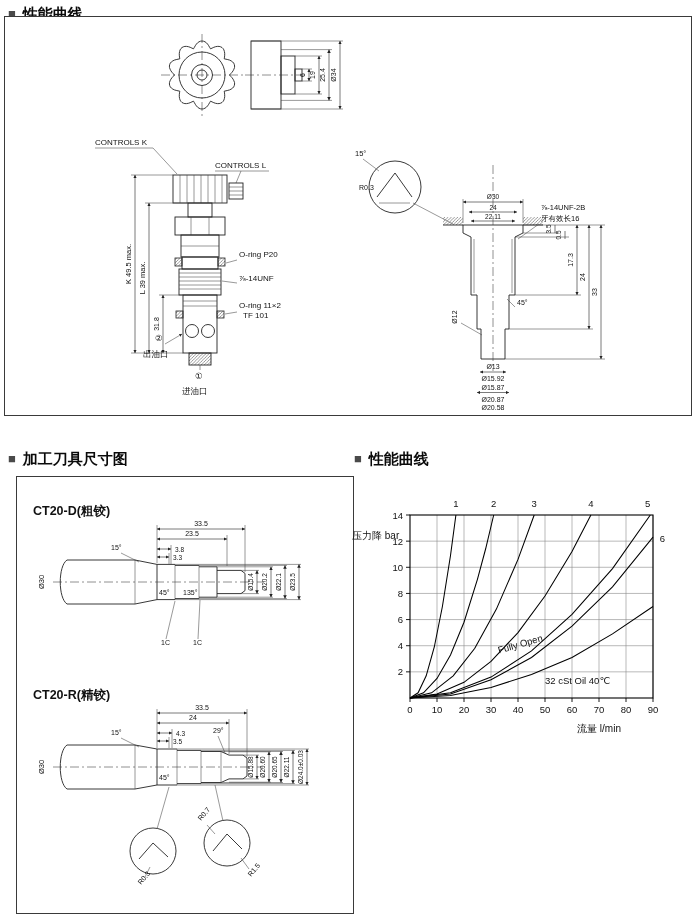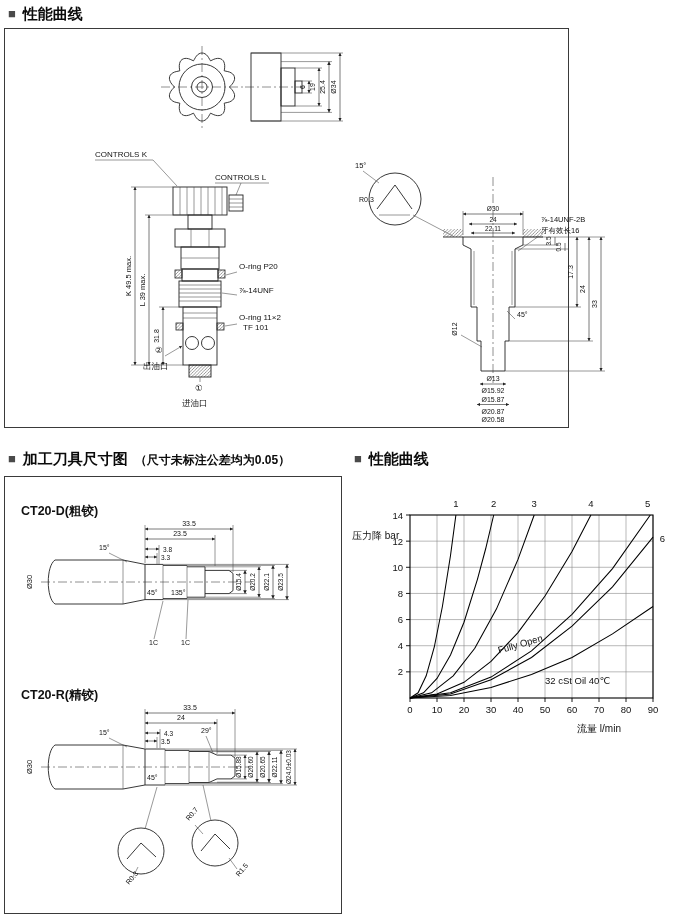--- a/index.html
+++ b/index.html
@@ -35,21 +35,21 @@
 </head>
 <body>
 
 <div class="page">
 
   <div class="sec-title" style="left:8px;top:5px">
     <span class="bullet">■</span>
     <span>性能曲线</span>
   </div>
 
-  <div class="panel" style="left:4px;top:28px;width:565px;height:400px">
+  <div class="panel" style="left:4px;top:16px;width:688px;height:400px">
     <svg width="688" height="396" viewBox="0 0 688 396">
       <defs>
         <marker id="aro" viewBox="0 0 10 10" refX="9.5" refY="5" markerWidth="5.5" markerHeight="5.5" orient="auto-start-reverse">
           <path d="M0,0 L10,5 L0,10 z" fill="#222"></path>
         </marker>
         <pattern id="hp" width="3.2" height="3.2" patternUnits="userSpaceOnUse">
           <path d="M0,3.2 L3.2,0" stroke="#333" stroke-width="0.5"></path>
         </pattern>
       </defs>
 
@@ -237,28 +237,27 @@
         <line x1="472" y1="375.5" x2="504" y2="375.5" class="dim" marker-start="url(#aro)" marker-end="url(#aro)"></line>
         <text x="488" y="384.5" text-anchor="middle" class="t7">Ø20.87</text>
         <text x="488" y="393" text-anchor="middle" class="t7">Ø20.58</text>
       </g>
     </svg>
   </div>
 
   <div class="sec-title" style="left:8px;top:450px">
     <span class="bullet">■</span>
     <span>加工刀具尺寸图</span>
-    <span class="subtitle">（尺寸未标注公差均为0.05）</span>
   </div>
   <div class="sec-title" style="left:354px;top:450px">
     <span class="bullet">■</span>
     <span>性能曲线</span>
   </div>
 
-  <div class="panel" style="left:4px;top:476px;width:338px;height:438px">
+  <div class="panel" style="left:16px;top:476px;width:338px;height:438px">
     <svg width="334" height="434" viewBox="0 0 334 434">
       <defs>
         <marker id="art" viewBox="0 0 10 10" refX="9.5" refY="5" markerWidth="5.5" markerHeight="5.5" orient="auto-start-reverse">
           <path d="M0,0 L10,5 L0,10 z" fill="#222"></path>
         </marker>
       </defs>
 
       <g>
         <text x="16" y="38" class="t12b">CT20-D(粗铰)</text>
         <path d="M50,83 H118" class="ln"></path>

